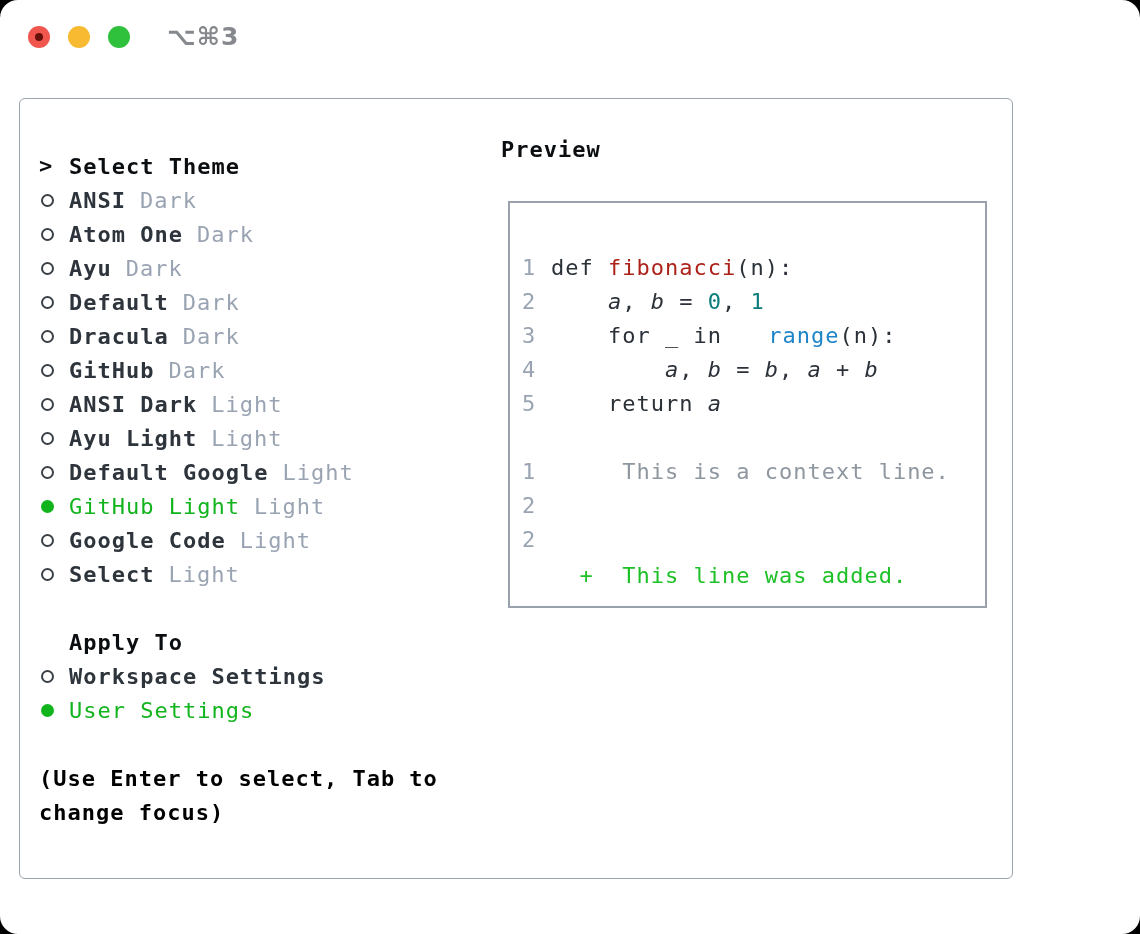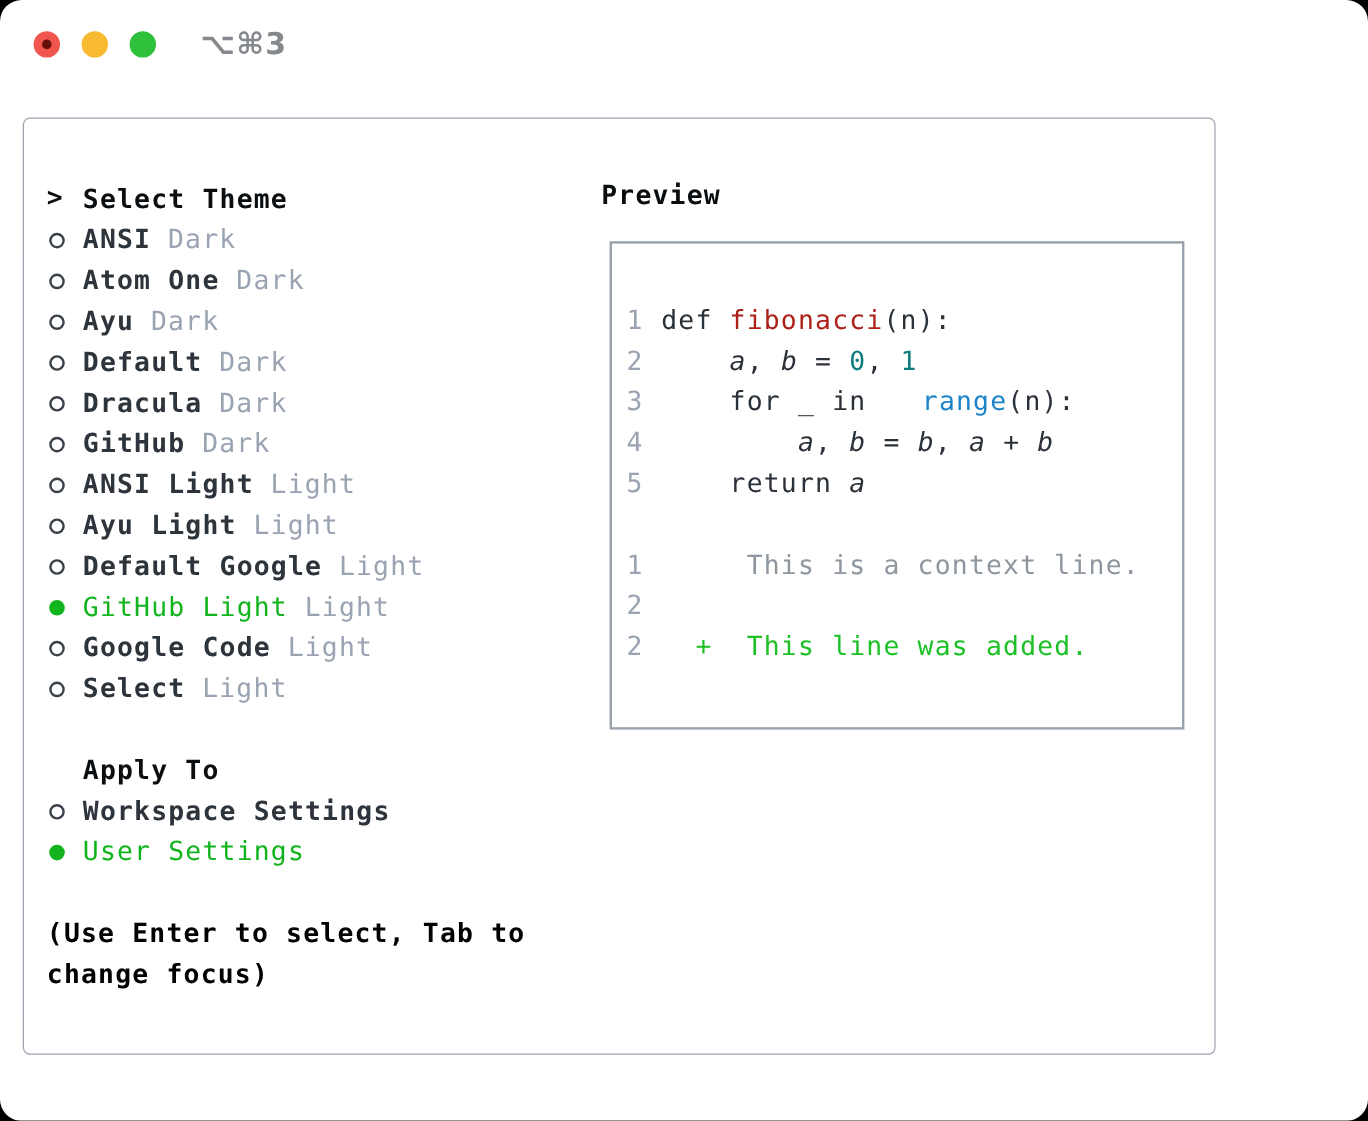--- a/index.html
+++ b/index.html
@@ -24,35 +24,35 @@
   .circle.off{border:2px solid #3b4148;background:transparent;}
   .circle.on{background:#12b41d;border:none;}
   .bold-hdr{font-weight:bold;color:#0b0e11;}
   .t-name{color:#2e343b;font-weight:bold;}
   .t-green{color:#12b41d;}
   .t-suffix{color:#99a3b2;margin-left:14px;}
   .hint{color:#000000;font-weight:bold;}
   
   .left-col{position:absolute;left:19px;top:50px;}
   
-  .preview-title{position:absolute;left:481px;top:48px;height:34px;line-height:34px;
+  .preview-title{position:absolute;left:481px;top:34px;height:34px;line-height:34px;
                  font-size:22px;letter-spacing:1px;font-weight:bold;color:#0b0e11;}
   .preview-box{position:absolute;left:488px;top:102px;width:479px;height:407px;
                border:2px solid #98a1ac;box-sizing:border-box;background:#fff;
                padding:48px 0 0 12px;overflow:hidden;}
   .code-row{display:flex;height:34px;line-height:34px;white-space:pre;font-size:22px;letter-spacing:1px;}
   .gutter{display:inline-block;width:29px;flex:0 0 29px;color:#99a3b2;}
   .c-code{color:#2b3138;}
   .c-func{color:#ac2219;}
   .c-var{color:#2b3138;font-style:italic;}
   .c-lit{color:#0c7d7c;}
   .c-builtin{color:#1e84c8;margin-left:32px;}
   .c-context{color:#8e969f;}
   .c-deleted{color:#c33120;}
-  .c-added{color:#1dc027;}
+  .c-added{color:#1dc027;margin-top:36px;}
 </style>
 </head>
 <body>
 
 <div class="canvas">
 
   <div class="traffic red">
       <span class="dot"></span>
     </div>
   <div class="traffic yellow"></div>
@@ -66,21 +66,21 @@
         <span class="marker"><span class="glyph bold-hdr">&gt;</span></span>
         <span class="bold-hdr">Select Theme</span>
       </div>
       <div id="theme-list">
           <div class="row"><span class="marker"><span class="circle off"></span></span><span class="t-name">ANSI</span><span class="t-suffix">Dark</span></div>
           <div class="row"><span class="marker"><span class="circle off"></span></span><span class="t-name">Atom One</span><span class="t-suffix">Dark</span></div>
           <div class="row"><span class="marker"><span class="circle off"></span></span><span class="t-name">Ayu</span><span class="t-suffix">Dark</span></div>
           <div class="row"><span class="marker"><span class="circle off"></span></span><span class="t-name">Default</span><span class="t-suffix">Dark</span></div>
           <div class="row"><span class="marker"><span class="circle off"></span></span><span class="t-name">Dracula</span><span class="t-suffix">Dark</span></div>
           <div class="row"><span class="marker"><span class="circle off"></span></span><span class="t-name">GitHub</span><span class="t-suffix">Dark</span></div>
-          <div class="row"><span class="marker"><span class="circle off"></span></span><span class="t-name">ANSI Light</span><span class="t-suffix">Light</span></div>
+          <div class="row"><span class="marker"><span class="circle off"></span></span><span class="t-name">ANSI Dark</span><span class="t-suffix">Light</span></div>
           <div class="row"><span class="marker"><span class="circle off"></span></span><span class="t-name">Ayu Light</span><span class="t-suffix">Light</span></div>
           <div class="row"><span class="marker"><span class="circle off"></span></span><span class="t-name">Default Google</span><span class="t-suffix">Light</span></div>
           <div class="row"><span class="marker"><span class="circle on"></span></span><span class="t-green">GitHub Light</span><span class="t-suffix">Light</span></div>
           <div class="row"><span class="marker"><span class="circle off"></span></span><span class="t-name">Google Code</span><span class="t-suffix">Light</span></div>
           <div class="row"><span class="marker"><span class="circle off"></span></span><span class="t-name">Select</span><span class="t-suffix">Light</span></div>
         </div>
       <div class="row"></div>
       <div class="row">
         <span class="marker"></span>
         <span class="bold-hdr">Apply To</span>

